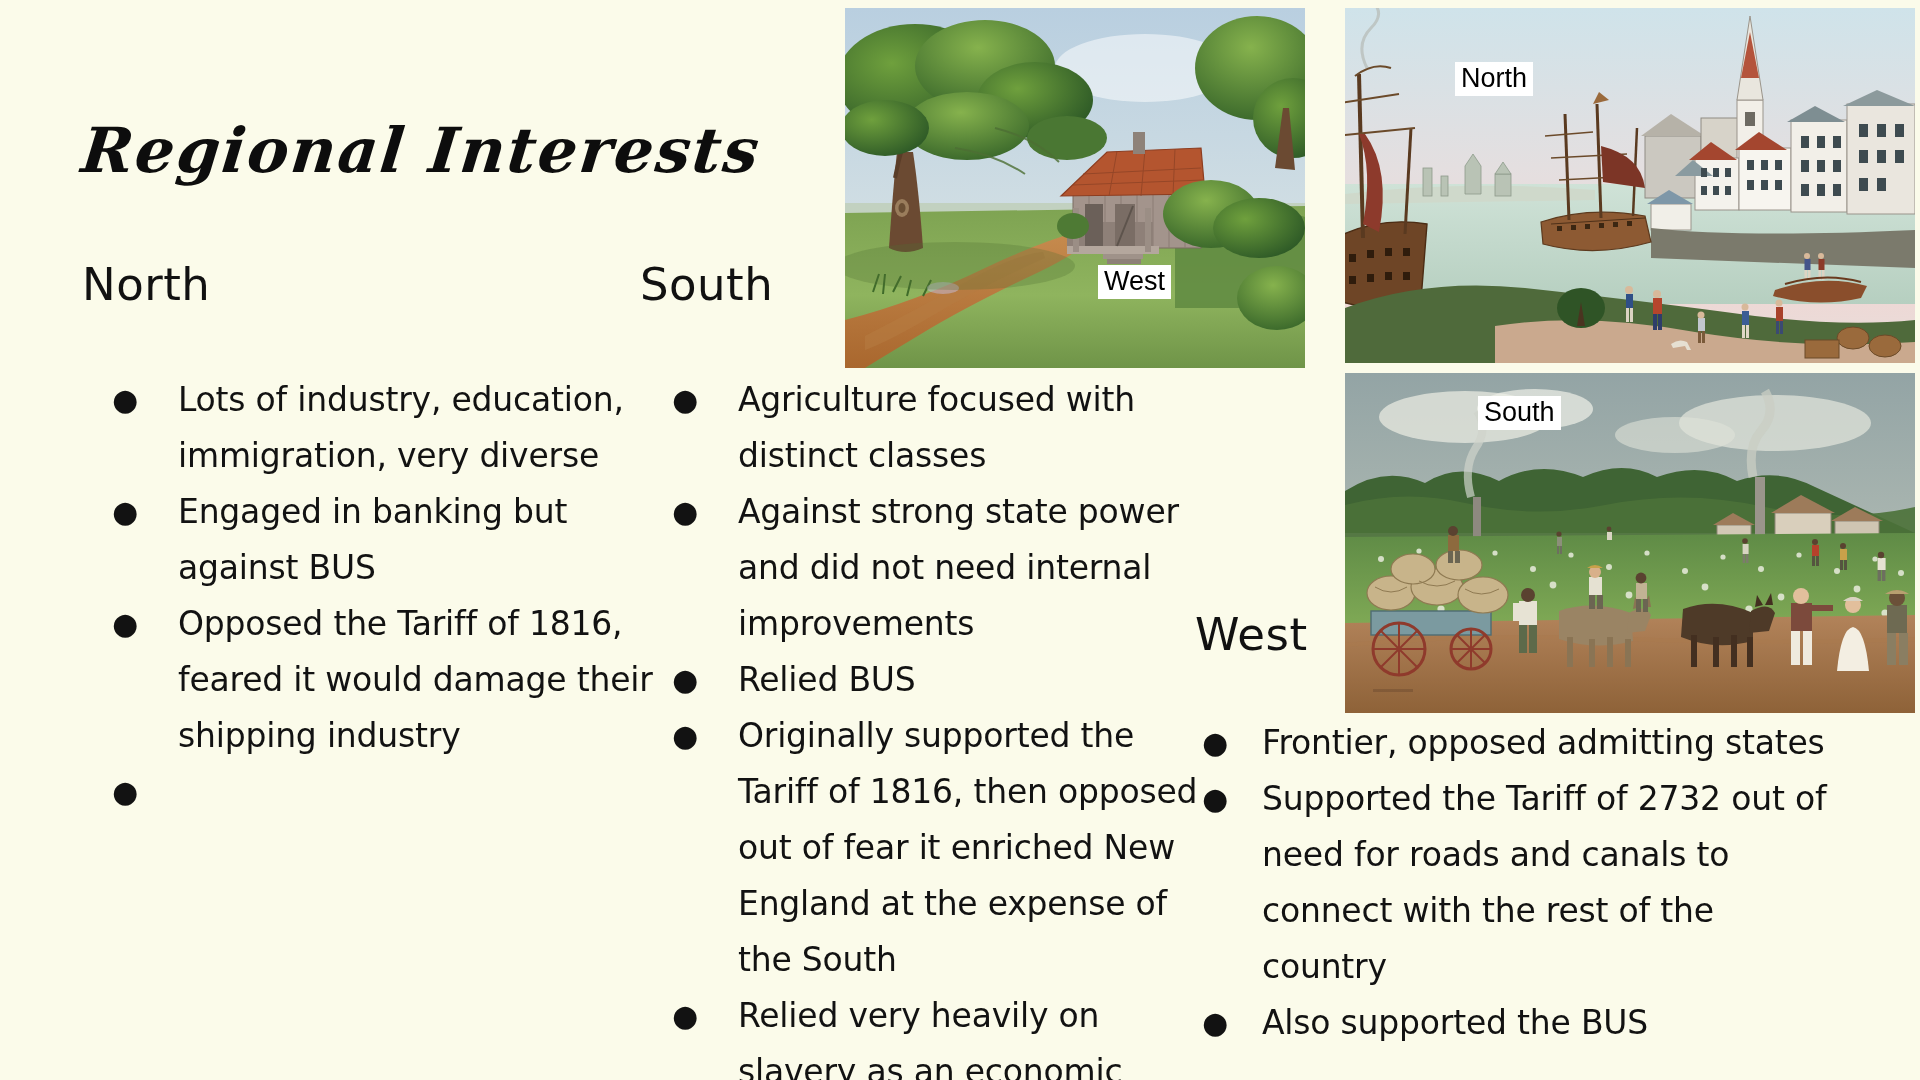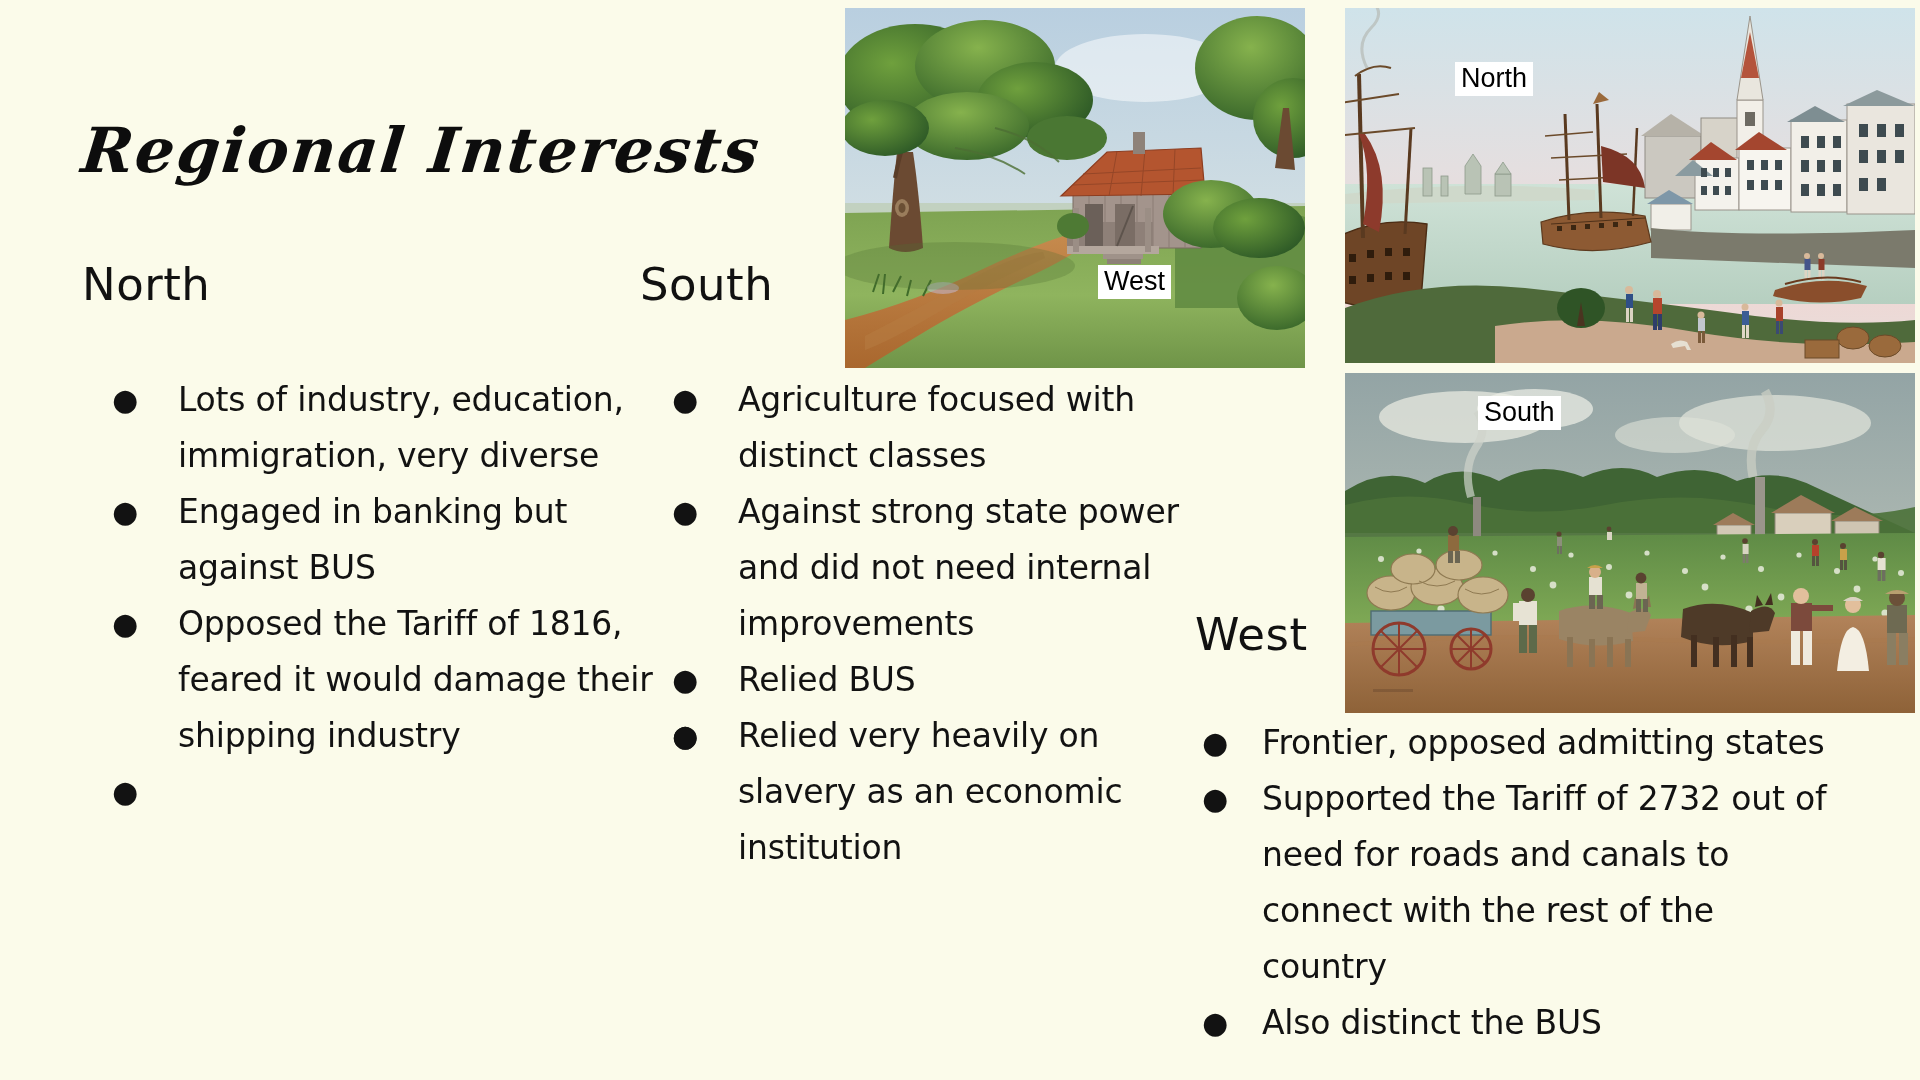--- a/index.html
+++ b/index.html
@@ -110,40 +110,41 @@
     <li>
       <span class="bl">●</span>
       <span>Against strong state power and did not need internal improvements</span>
     </li>
     <li>
       <span class="bl">●</span>
       <span>Relied BUS</span>
     </li>
     <li>
       <span class="bl">●</span>
+      <span>Originally supported the Tariff of 1816, then opposed out of fear it enriched New England at the expense of the South</span>
     </li>
     <li>
       <span class="bl">●</span>
       <span>Relied very heavily on slavery as an economic institution</span>
     </li>
   </ul>
 
   <div class="col-heading" id="heading-west">West</div>
   <ul class="bullets" id="list-west">
     <li>
       <span class="bl">●</span>
       <span>Frontier, opposed admitting states</span>
     </li>
     <li>
       <span class="bl">●</span>
       <span>Supported the Tariff of 2732 out of need for roads and canals to connect with the rest of the country</span>
     </li>
     <li>
       <span class="bl">●</span>
-      <span>Also distinct the BUS</span>
+      <span>Also supported the BUS</span>
     </li>
   </ul>
 
   <div class="img-frame" id="img-west">
     <svg viewBox="0 0 460 360" preserveAspectRatio="none">
       <defs>
         <linearGradient id="wsky" x1="0" y1="0" x2="0" y2="1">
           <stop offset="0%" stop-color="#b9cfe0"></stop>
             <stop offset="55%" stop-color="#cfdde3"></stop>
           <stop offset="100%" stop-color="#dfe6dc"></stop>

